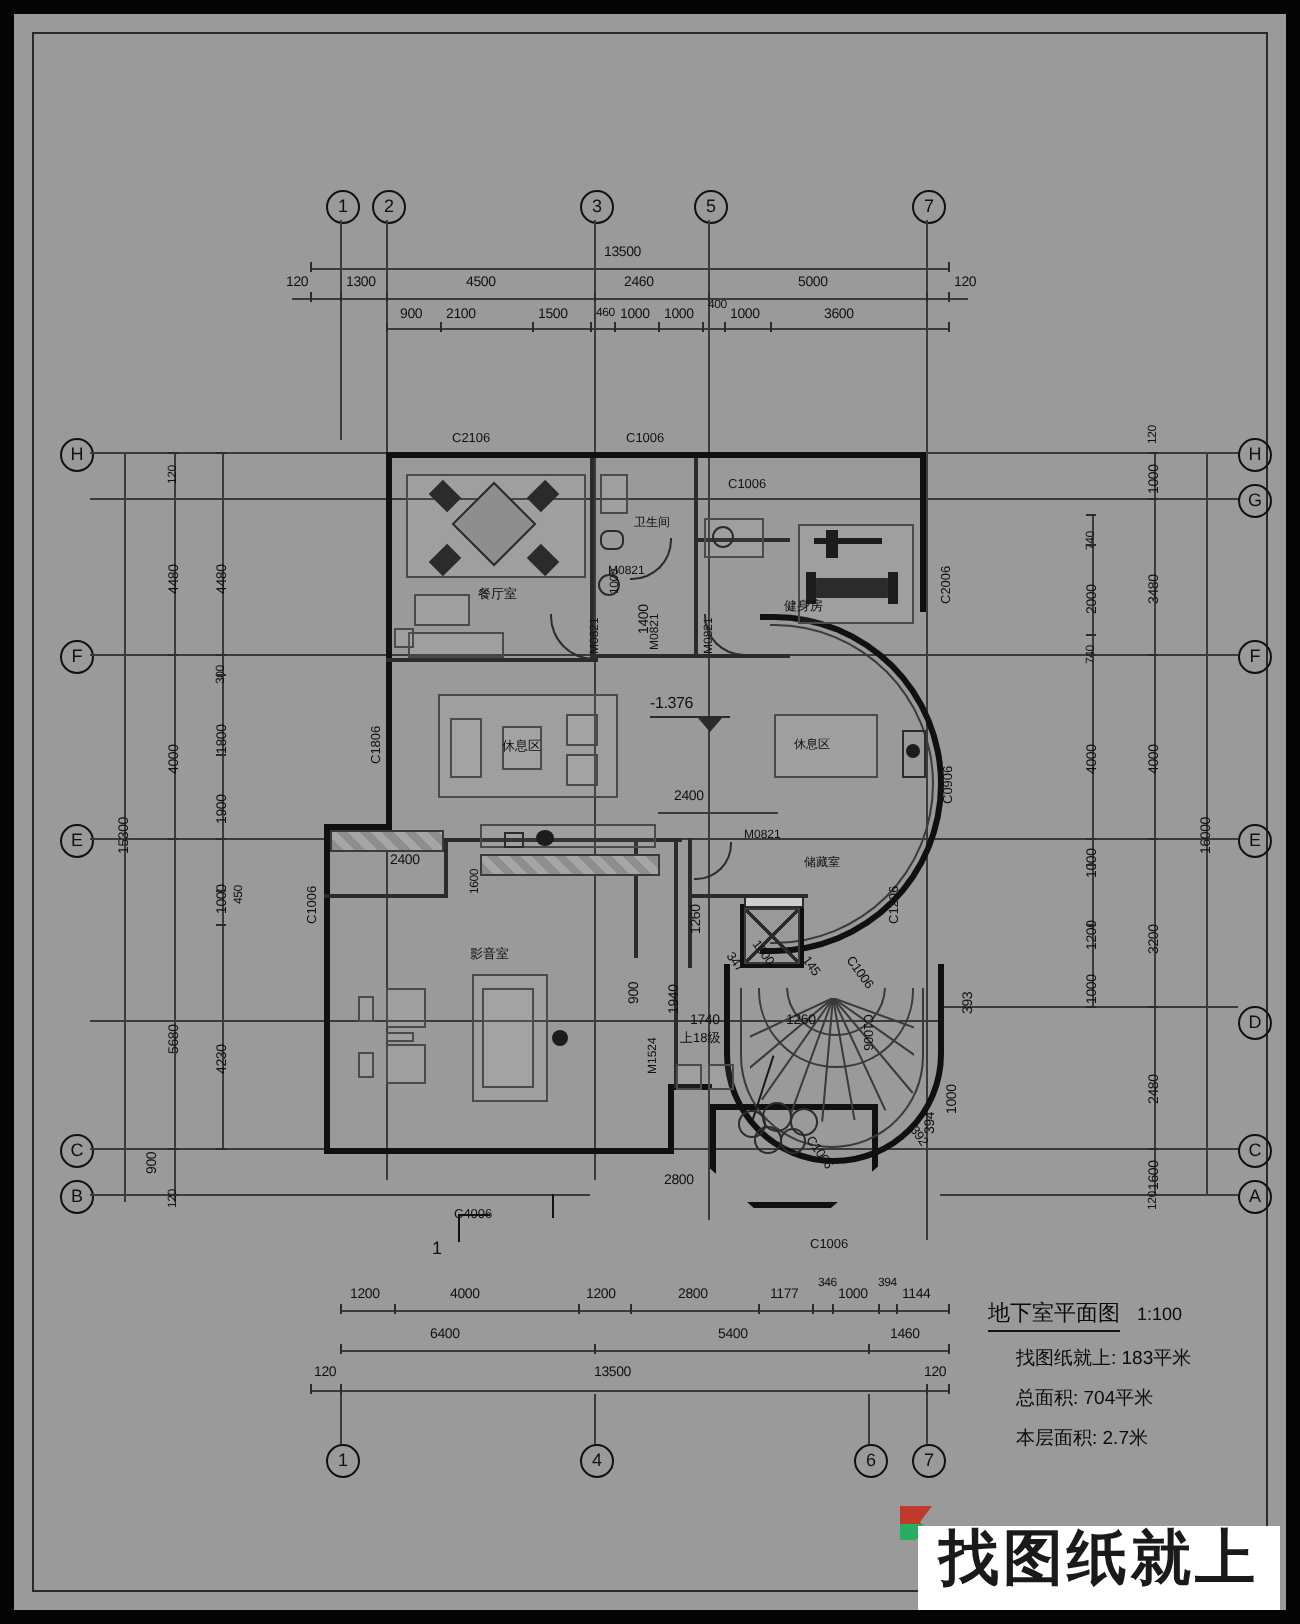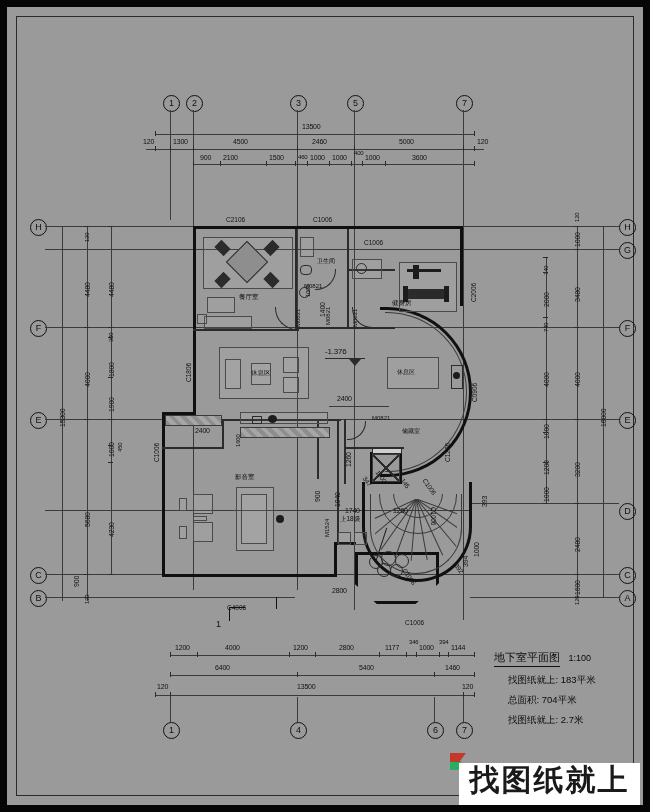--- a/index.html
+++ b/index.html
@@ -447,21 +447,21 @@
   <div class="tick" style="left:456px;top:685px;"></div>
   <div class="tick" style="left:467px;top:685px;"></div>
 
   <div id="title">
     <div>
       <span class="t1">地下室平面图</span>
       <span class="sc">1:100</span>
     </div>
     <div class="ln2">找图纸就上: 183平米</div>
     <div class="ln2">总面积: 704平米</div>
-    <div class="ln2">找图纸就上: 2.7米</div>
+    <div class="ln2">本层面积: 2.7米</div>
   </div>
 
   <svg id="logo" viewBox="0 0 22 26">
     <path d="M2 4 L18 4 L12 12 L18 20 L2 20 Z" fill="#c0392b"></path>
     <path d="M2 13 L14 13 L10 21 L2 21 Z" fill="#27ae60"></path>
   </svg>
   <div id="wm">
     <div class="cn">找图纸就上</div>
   </div>
 

